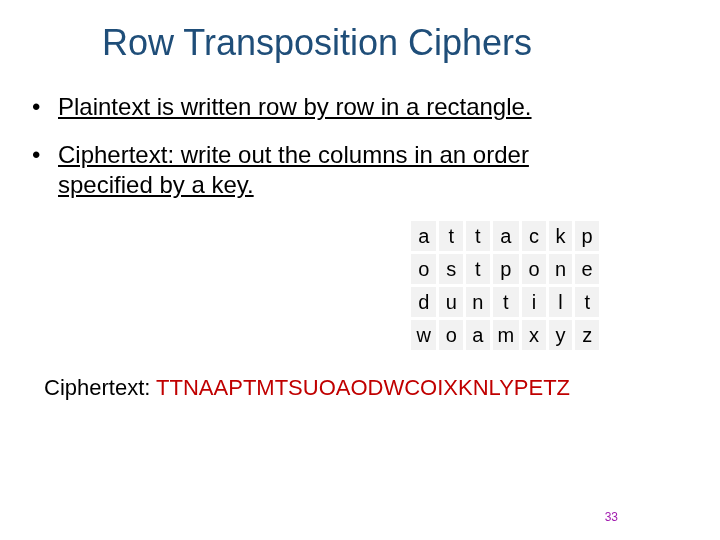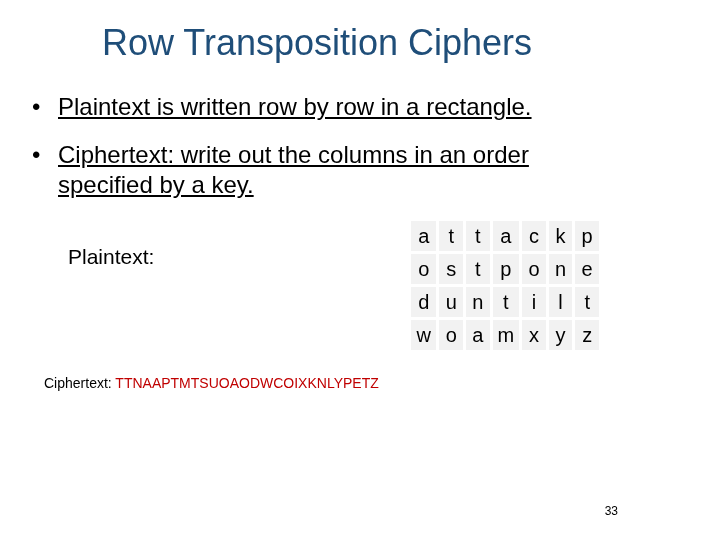--- a/index.html
+++ b/index.html
@@ -69,31 +69,31 @@
   }
   table.grid td {
     width: 34px;
     height: 28px;
     background: #f2f2f2;
     text-align: center;
     vertical-align: middle;
     font-size: 20px;
   }
   .ciphertext {
-    font-size: 14px;
+    font-size: 22px;
     margin-top: 22px;
     padding-left: 12px;
   }
   .ct-red { color: #c00000; }
   .page-num {
     position: absolute;
     right: 14px;
-    bottom: 22px;
+    bottom: 16px;
     font-size: 12px;
-    color: #000000;
+    color: #a21caf;
   }
 </style>
 </head>
 <body>
 
 <div class="slide">
 
   <h1 class="title">Row Transposition Ciphers</h1>
 
   <div class="bullets">
@@ -102,21 +102,20 @@
       <div class="text">Plaintext is written row by row in a rectangle.</div>
     </div>
     <div class="bullet">
       <div class="dot">•</div>
       <div class="text">Ciphertext: write out the columns in an order specified by a key.</div>
     </div>
   </div>
 
   <div class="row2">
     <div class="left-col">
-      <div>Plaintext:</div>
     </div>
     <div class="table-wrap">
       <table class="grid">
         <tbody>
             <tr>
           <td>a</td>
           <td>t</td>
           <td>t</td>
           <td>a</td>
           <td>c</td>

